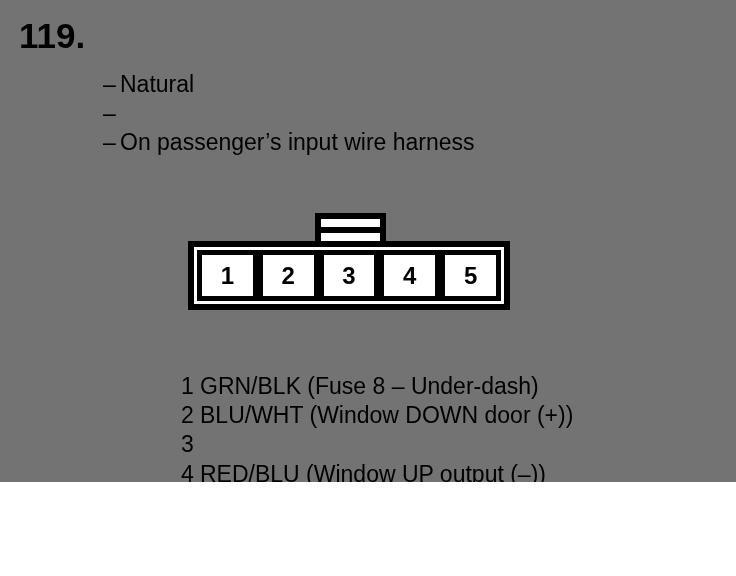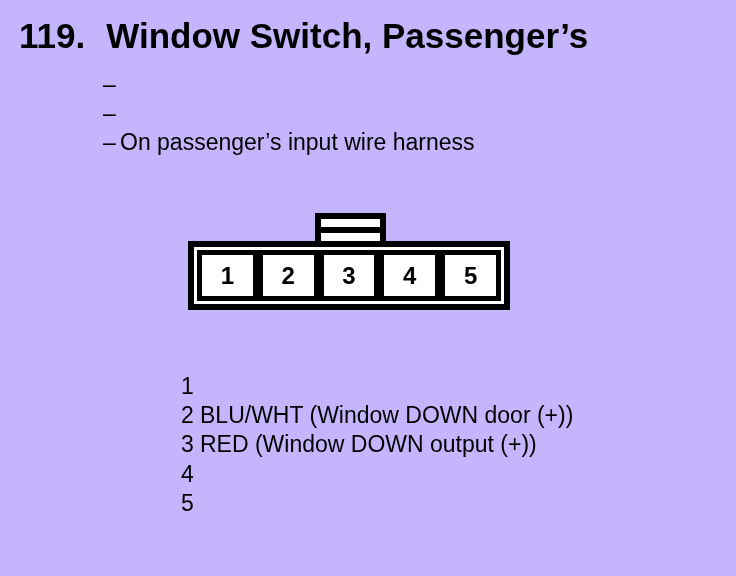--- a/index.html
+++ b/index.html
@@ -1,21 +1,21 @@
 <!DOCTYPE html>
 <html><head>
 <meta charset="utf-8">
 <style>
   * { margin: 0; padding: 0; box-sizing: border-box; }
   html, body { background: #ffffff; }
   .page {
     position: relative;
     width: 736px;
-    height: 576px;
-    background: #c4b5fd;
+    height: 482px;
+    background: #737373;
     color: #000000;
     font-family: "Liberation Sans", sans-serif;
     overflow: hidden;
   }
 
   
   .heading {
     position: absolute;
     left: 19px;
     top: 18px;
@@ -90,26 +90,26 @@
   .pin-row { display: flex; white-space: nowrap; }
   .pin-row .pin-num { display: inline-block; width: 13px; margin-right: 6px; }
 </style>
 </head>
 <body>
 
 <div class="page">
 
   <div class="heading">
     <span class="num">119.</span>
-    <span class="title-text">Window Switch, Passenger’s</span>
   </div>
 
   <div class="bullets">
     <div class="bullet-line">
       <span class="dash">–</span>
+      <span>Natural</span>
     </div>
     <div class="bullet-line">
       <span class="dash">–</span>
     </div>
     <div class="bullet-line">
       <span class="dash">–</span>
       <span>On passenger’s input wire harness</span>
     </div>
   </div>
 
@@ -134,30 +134,31 @@
       </div>
       <div class="pin-cell">
         <span>5</span>
       </div>
     </div>
   </div>
 
   <div class="pinout">
     <div class="pin-row">
       <span class="pin-num">1</span>
+      <span class="pin-desc">GRN/BLK (Fuse 8 – Under-dash)</span>
     </div>
     <div class="pin-row">
       <span class="pin-num">2</span>
       <span class="pin-desc">BLU/WHT (Window DOWN door (+))</span>
     </div>
     <div class="pin-row">
       <span class="pin-num">3</span>
-      <span class="pin-desc">RED (Window DOWN output (+))</span>
     </div>
     <div class="pin-row">
       <span class="pin-num">4</span>
+      <span class="pin-desc">RED/BLU (Window UP output (–))</span>
     </div>
     <div class="pin-row">
       <span class="pin-num">5</span>
     </div>
   </div>
 
 </div>
 
 </body></html>

